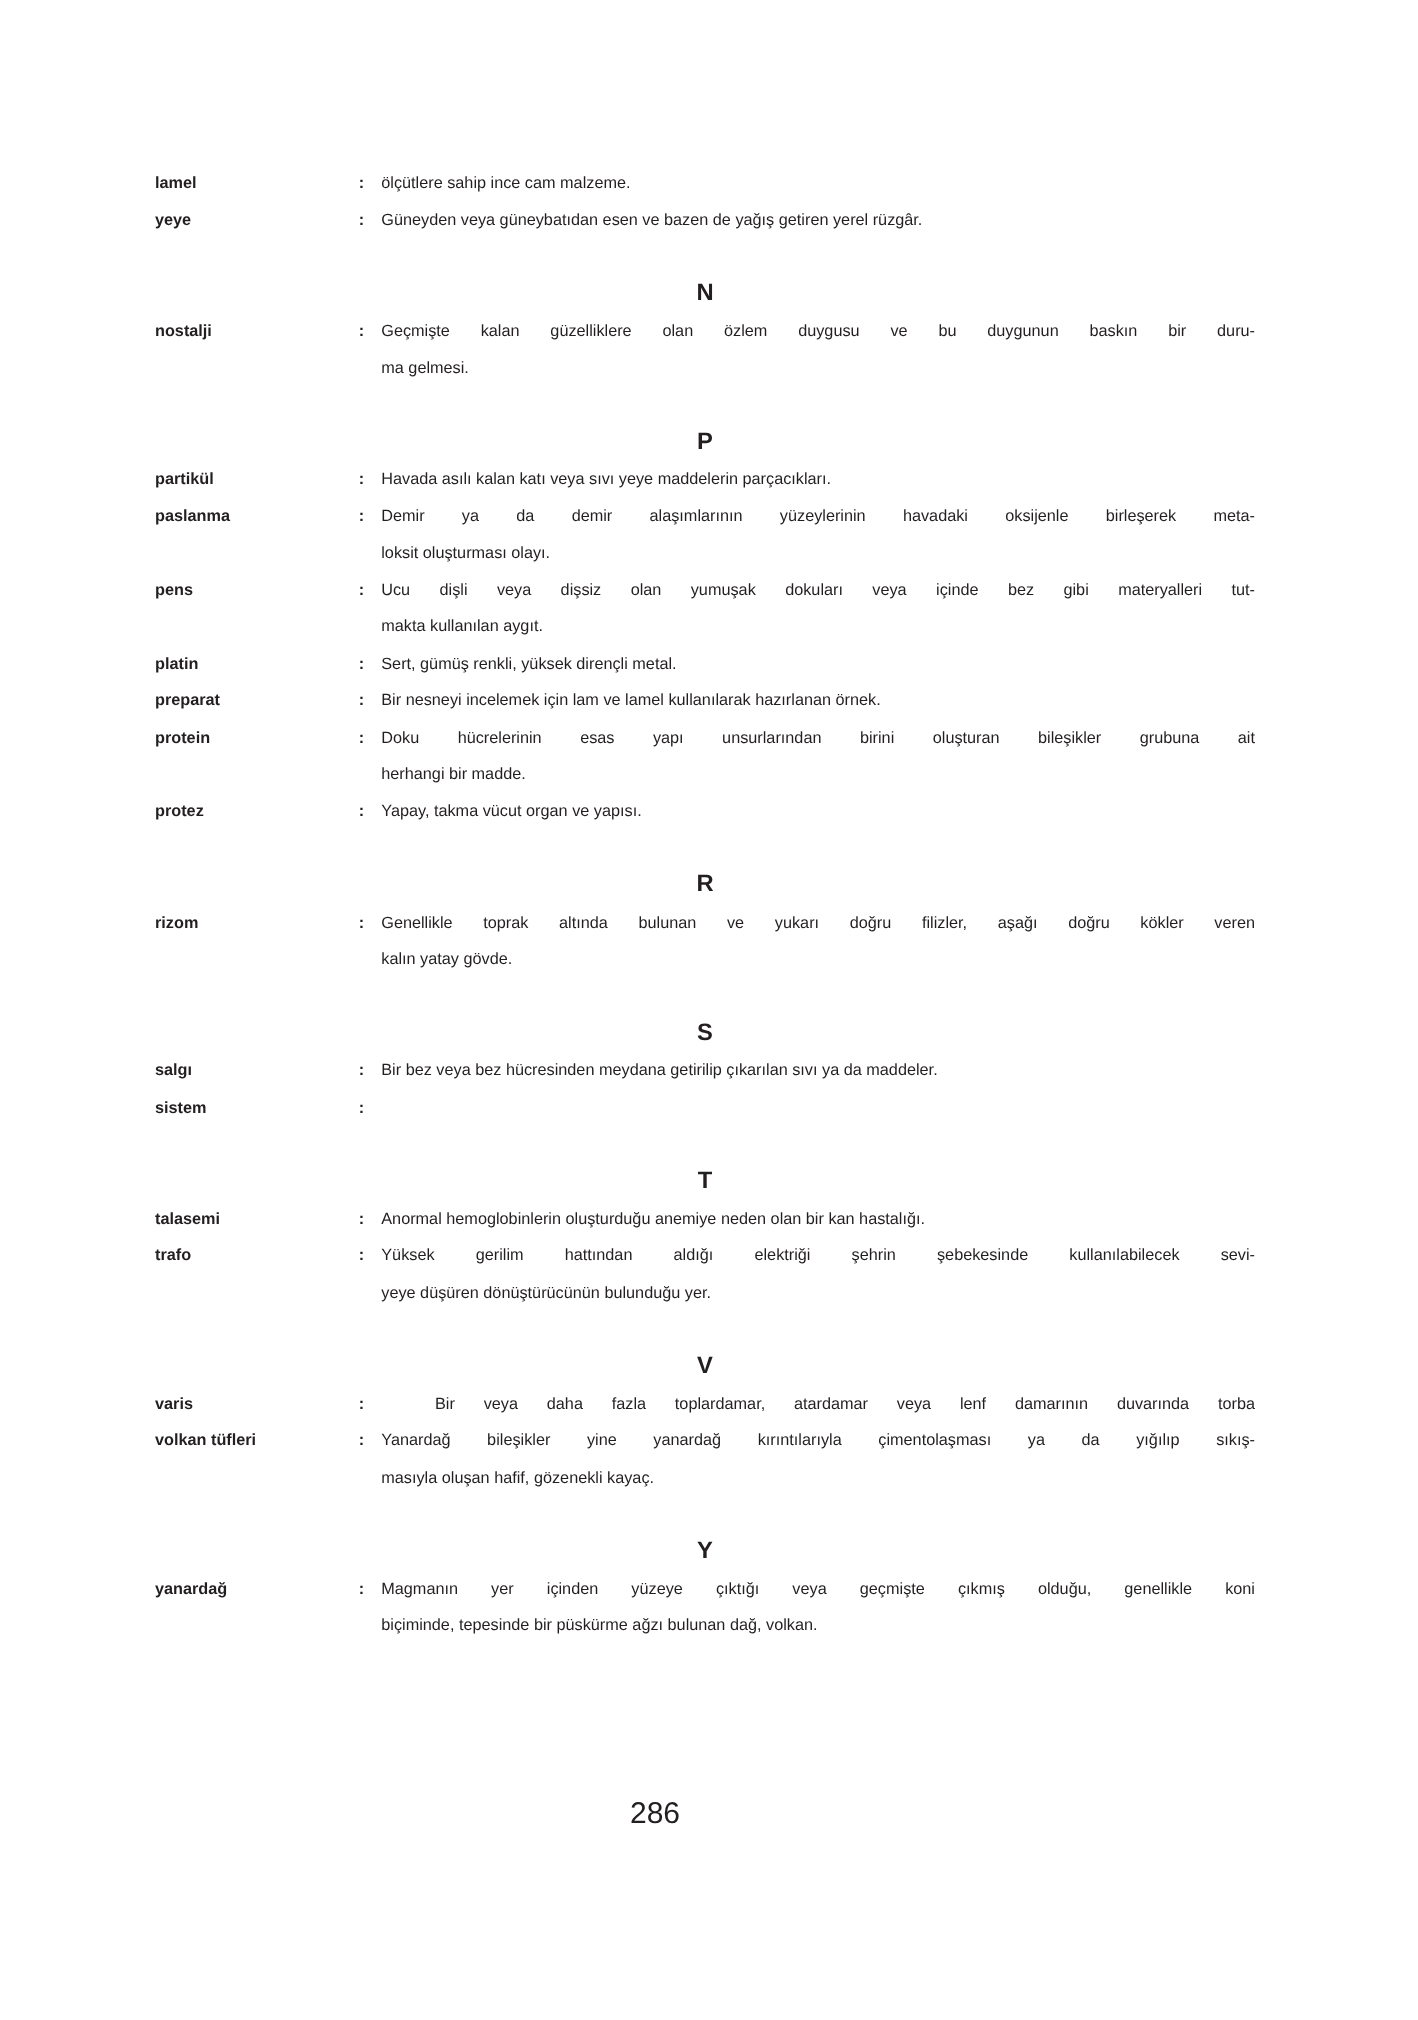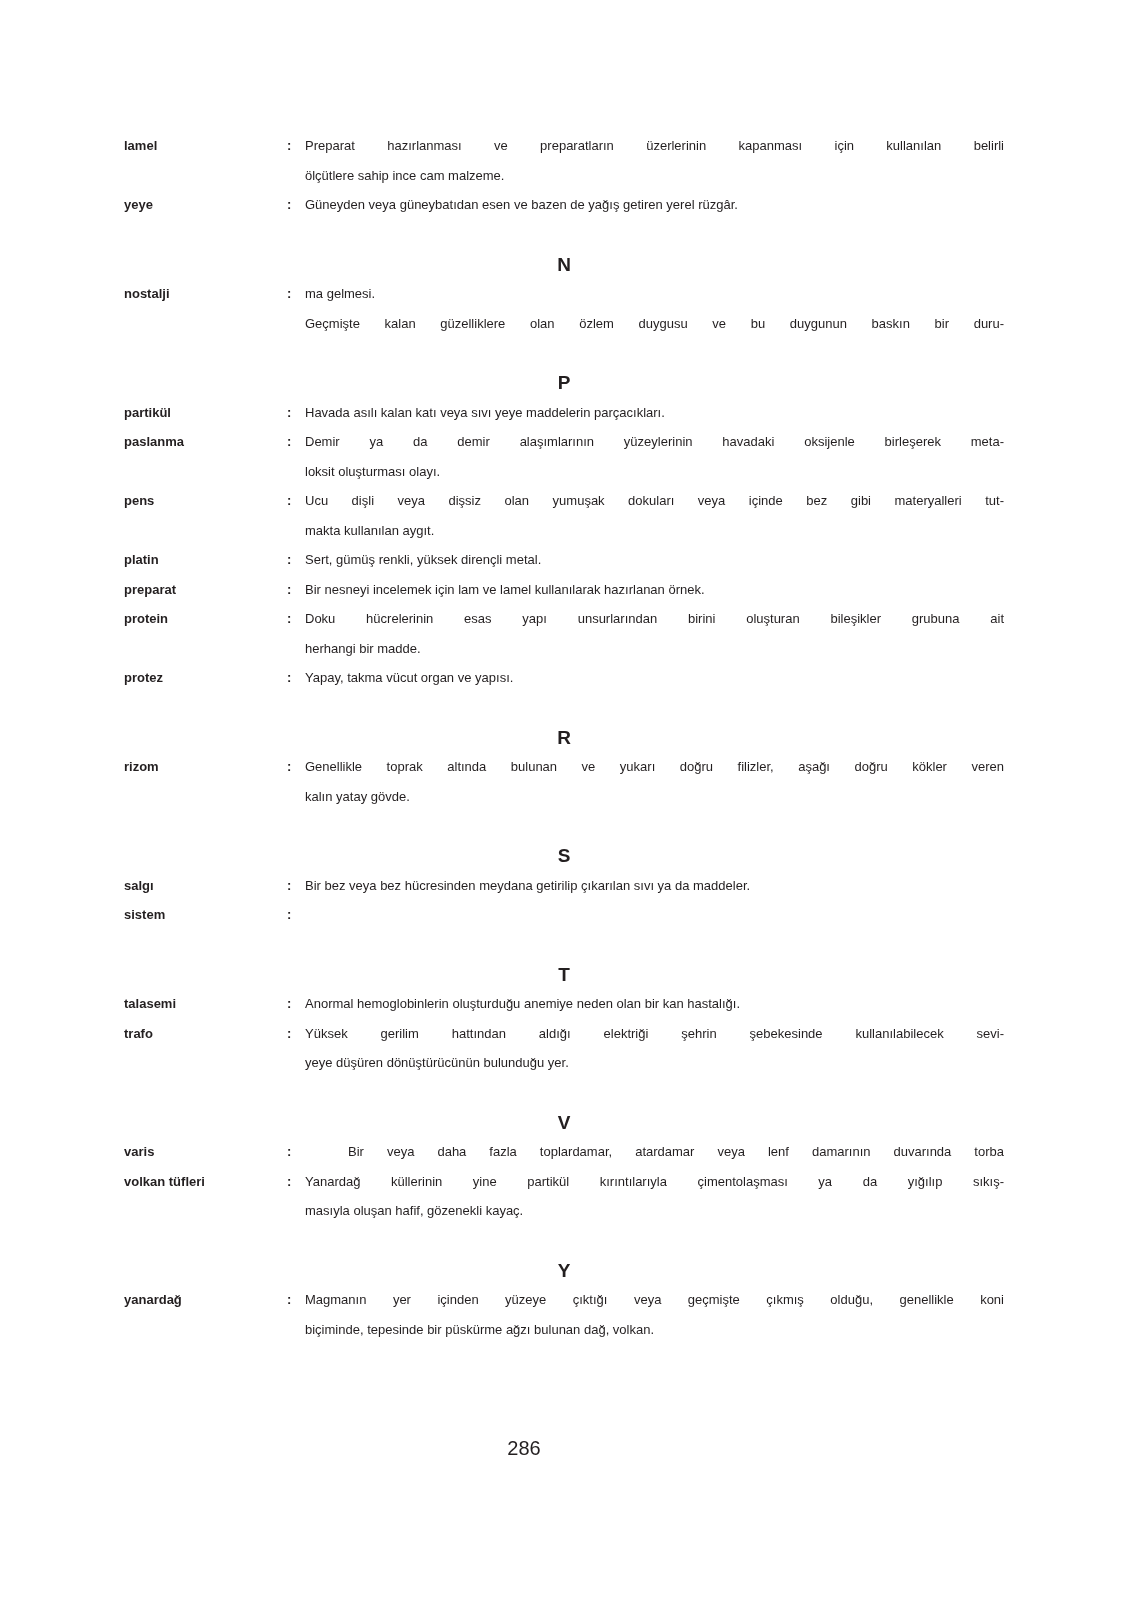--- a/index.html
+++ b/index.html
@@ -6,48 +6,47 @@
   body {
     width: 1134px; height: 1616px; position: relative; overflow: hidden;
     font-family: "Liberation Sans", sans-serif; color: #231f20;
   }
   .page { position: absolute; left: 124px; top: 131px; width: 880px; }
   .entry { display: flex; font-size: 13px; line-height: 29.5px; }
   .term { width: 160px; flex: 0 0 160px; font-weight: bold; }
   .colon { width: 21px; flex: 0 0 21px; font-weight: bold; text-align: left; padding-left: 3px; box-sizing: border-box; }
   .def { flex: 1; text-align: justify; text-align-last: left; }
   .letter { text-align: center; font-weight: bold; font-size: 19px; line-height: 29.5px; margin-top: 30px; padding-left: 0; width: 880px; }
-  .page-number { position: absolute; top: 1437px; left: 0; width: 1048px; text-align: center; font-size: 20px; }
+  .page-number { position: absolute; top: 1437px; left: 0; width: 1048px; text-align: center; font-size: 24px; }
 </style>
 </head>
 <body>
 
 <div class="page" id="glossary">
     <div class="entry">
       <div class="term">lamel</div>
       <div class="colon">:</div>
       <div class="def">
-        <div class="def-line" style="text-align: justify; text-align-last: justify;">Preparat hazırlanması ve preparatların üzerlerinin kapanması için kullanılan belirli</div>
         <div class="def-line">ölçütlere sahip ince cam malzeme.</div>
       </div>
     </div>
     <div class="entry">
       <div class="term">yeye</div>
       <div class="colon">:</div>
       <div class="def">
         <div class="def-line">Güneyden veya güneybatıdan esen ve bazen de yağış getiren yerel rüzgâr.</div>
       </div>
     </div>
     <div class="letter">N</div>
     <div class="entry">
       <div class="term">nostalji</div>
       <div class="colon">:</div>
       <div class="def">
+        <div class="def-line" style="text-align: justify; text-align-last: justify;">Geçmişte kalan güzelliklere olan özlem duygusu ve bu duygunun baskın bir duru-</div>
         <div class="def-line">ma gelmesi.</div>
-        <div class="def-line" style="text-align: justify; text-align-last: justify;">Geçmişte kalan güzelliklere olan özlem duygusu ve bu duygunun baskın bir duru-</div>
       </div>
     </div>
     <div class="letter">P</div>
     <div class="entry">
       <div class="term">partikül</div>
       <div class="colon">:</div>
       <div class="def">
         <div class="def-line">Havada asılı kalan katı veya sıvı yeye maddelerin parçacıkları.</div>
       </div>
     </div>
@@ -138,21 +137,21 @@
       <div class="term">varis</div>
       <div class="colon">:</div>
       <div class="def">
         <div class="def-line" style="text-align: justify; text-align-last: justify; margin-left: 43px;">Bir veya daha fazla toplardamar, atardamar veya lenf damarının duvarında torba</div>
       </div>
     </div>
     <div class="entry">
       <div class="term">volkan tüfleri</div>
       <div class="colon">:</div>
       <div class="def">
-        <div class="def-line" style="text-align: justify; text-align-last: justify;">Yanardağ küllerinin yine partikül kırıntılarıyla çimentolaşması ya da yığılıp sıkış-</div>
+        <div class="def-line" style="text-align: justify; text-align-last: justify;">Yanardağ bileşikler yine yanardağ kırıntılarıyla çimentolaşması ya da yığılıp sıkış-</div>
         <div class="def-line">masıyla oluşan hafif, gözenekli kayaç.</div>
       </div>
     </div>
     <div class="letter">Y</div>
     <div class="entry">
       <div class="term">yanardağ</div>
       <div class="colon">:</div>
       <div class="def">
         <div class="def-line" style="text-align: justify; text-align-last: justify;">Magmanın yer içinden yüzeye çıktığı veya geçmişte çıkmış olduğu, genellikle koni</div>
         <div class="def-line">biçiminde, tepesinde bir püskürme ağzı bulunan dağ, volkan.</div>

